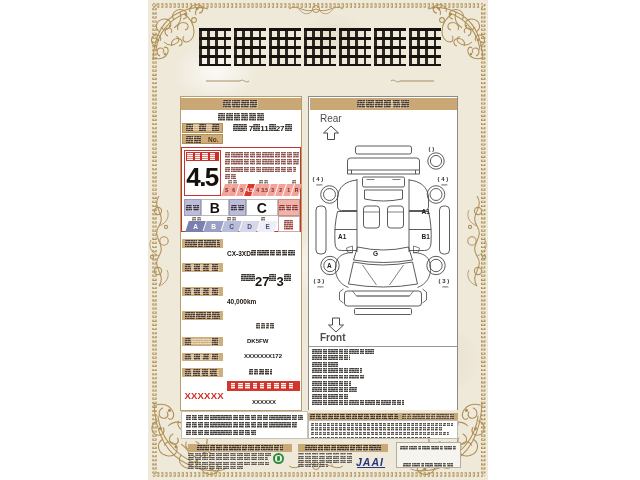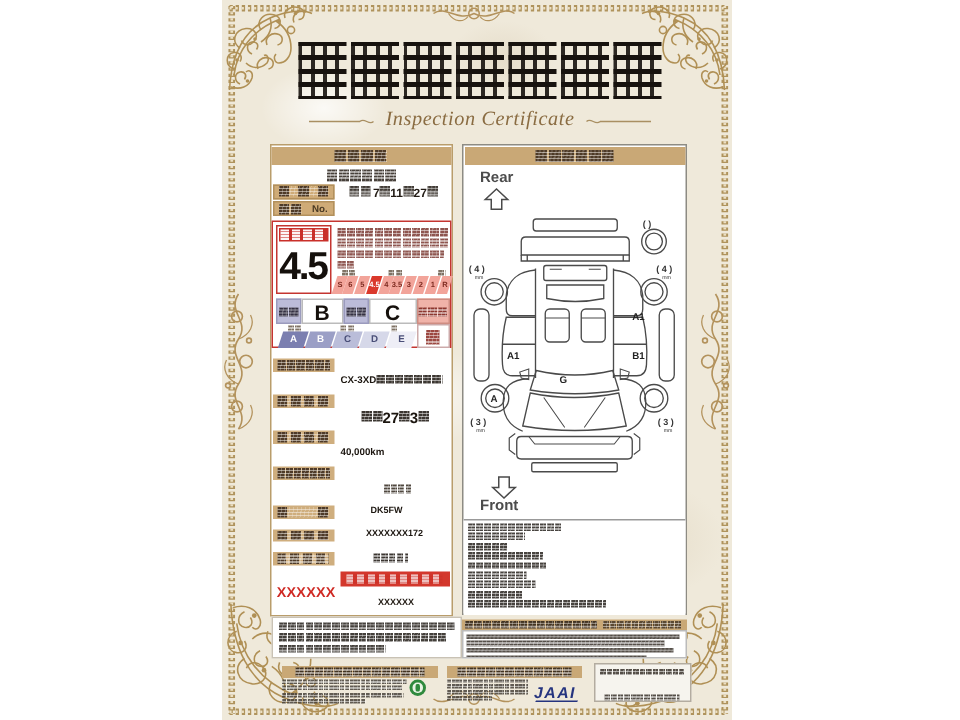--- a/index.html
+++ b/index.html
@@ -112,21 +112,20 @@
 
 <use href="#ctr" transform="translate(289,3)"></use>
 
 <use href="#ctr" transform="translate(289,472) scale(1,-1)"></use>
 </svg>
 
 <div class="abs" style="left:197px;top:28px;width:246px;height:38px;text-align:center;font-size:0;">
 <span class="tk" style="width:32px;height:38px;"></span><span class="tk" style="width:32px;height:38px;"></span><span class="tk" style="width:32px;height:38px;"></span><span class="tk" style="width:32px;height:38px;"></span><span class="tk" style="width:32px;height:38px;"></span><span class="tk" style="width:32px;height:38px;"></span><span class="tk" style="width:32px;height:38px;"></span>
 </div>
 
-<div class="txt" style="left:0;top:71px;width:640px;text-align:center;font-family:'Liberation Serif',serif;font-style:italic;font-size:13.5px;color:#8a6c42;letter-spacing:.4px;">Inspection Certificate</div>
 
 <svg class="abs" style="left:0;top:0" width="640" height="120" viewBox="0 0 640 120">
 <g stroke="#a98f62" fill="none" stroke-width="1">
 <path d="M206 81 h34 M400 81 h34"></path>
 <path d="M240 81 c3 -3 6 3 9 0 M391 81 c3 -3 6 3 9 0" stroke-width=".9"></path>
 </g>
 </svg>
 
 <div class="abs" style="left:179.5px;top:96px;width:122.5px;height:315px;background:#fff;border:1px solid #b99d6b;box-sizing:border-box;"></div>
 
@@ -231,21 +230,21 @@
 <div class="abs" style="left:277.5px;top:215.5px;width:22.5px;height:16.5px;background:#fff;border:.5px solid #caa;box-sizing:border-box;text-align:center;"><span class="j" style="width:9px;height:10px;margin-top:3px;--w:9px;--s:9px;--c:#8c2b22;"></span></div>
 
 <div class="lab" style="left:182px;top:239px;width:40.5px;height:8.5px;border:none;background:#cfae7e;">
       <span class="j" style="width:37px;height:6.5px;--w:5.6px;--s:6.3px;--c:#39281a;"></span>
     </div>
 <div class="txt" style="left:227px;top:249.5px;font-size:6.5px;font-weight:bold;color:#1c1610;">CX-3XD<span class="j" style="width:44px;height:6.5px;--w:5.5px;--s:6.2px;--c:#1c1610;"></span></div>
 
 <div class="lab" style="left:182px;top:263px;width:40.5px;height:8.5px;border:none;background:#cfae7e;">
       <span class="j" style="width:34px;height:6.5px;--w:6.5px;--s:9px;--c:#39281a;"></span>
     </div>
-<div class="txt" style="left:241px;top:273.5px;font-size:10px;font-weight:bold;color:#1c1610;"><span class="j" style="width:14px;height:7px;--w:6.7px;--s:7.4px;--c:#1c1610;"></span>27<span class="j" style="width:7px;height:7px;--w:7px;--s:7px;--c:#1c1610;"></span>3<span class="j" style="width:7px;height:7px;--w:7px;--s:7px;--c:#1c1610;"></span></div>
+<div class="txt" style="left:241px;top:273.5px;font-size:13px;font-weight:bold;color:#1c1610;"><span class="j" style="width:14px;height:7px;--w:6.7px;--s:7.4px;--c:#1c1610;"></span>27<span class="j" style="width:7px;height:7px;--w:7px;--s:7px;--c:#1c1610;"></span>3<span class="j" style="width:7px;height:7px;--w:7px;--s:7px;--c:#1c1610;"></span></div>
 
 <div class="lab" style="left:182px;top:287px;width:40.5px;height:8.5px;border:none;background:#cfae7e;">
       <span class="j" style="width:34px;height:6.5px;--w:6.5px;--s:9px;--c:#39281a;"></span>
     </div>
 <div class="txt" style="left:227px;top:297.5px;font-size:6.5px;font-weight:bold;color:#1c1610;">40,000km</div>
 
 <div class="lab" style="left:182px;top:311px;width:40.5px;height:8.5px;border:none;background:#cfae7e;">
       <span class="j" style="width:37px;height:6.5px;--w:4.8px;--s:5.4px;--c:#39281a;"></span>
     </div>
 <div class="txt" style="left:256px;top:322.5px;"><span class="j" style="width:19px;height:6px;--w:3.8px;--s:4.8px;--c:#33291f;"></span></div>
@@ -268,21 +267,21 @@
 <div class="abs" style="left:226.5px;top:381px;width:73px;height:10px;background:#d3372c;text-align:center;"><span class="jw" style="width:64px;height:6.5px;margin-top:1.8px;--w:4.4px;--s:7.2px;"></span></div>
 
 <div class="txt" style="left:184.5px;top:390px;font-size:9.5px;font-weight:bold;color:#cf2a24;letter-spacing:.2px;">XXXXXX</div>
 
 <div class="txt" style="left:252px;top:399px;font-size:6px;font-weight:bold;color:#221b14;">XXXXXX</div>
 
 <div class="abs" style="left:307.5px;top:96px;width:150.5px;height:314px;background:#fff;border:1px solid #8d8b83;box-sizing:border-box;"></div>
 
 <div class="abs tan" style="left:309.5px;top:97.5px;width:147px;height:12.5px;text-align:center;"><span class="j" style="width:52px;height:8.5px;margin-top:2px;--w:7.8px;--s:8.9px;--c:#39281a;"></span></div>
 
-<div class="txt" style="left:320px;top:113px;font-size:10px;color:#4c4c4c;font-weight:bold;">Rear</div>
+<div class="txt" style="left:320px;top:113px;font-size:10px;color:#4c4c4c;font-weight:normal;">Rear</div>
 
 <svg class="abs" style="left:307.5px;top:96px;" width="151" height="314" viewBox="307.5 96 151 314">
 <g fill="none" stroke="#4a4a4a" stroke-width="0.9">
 
 <path d="M330.5 126 l-7.5 7 h4 v6.5 h7 v-6.5 h4 z" stroke-width="1"></path>
 
 <circle cx="435.5" cy="161" r="8.2"></circle>
         <circle cx="435.5" cy="161" r="5.6"></circle>
 
 <text x="428" y="151" font-size="6" stroke="none" fill="#333" font-weight="bold">(  )</text>

